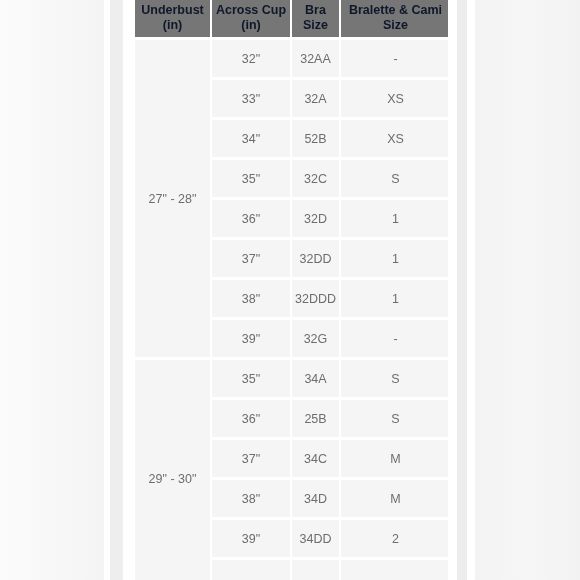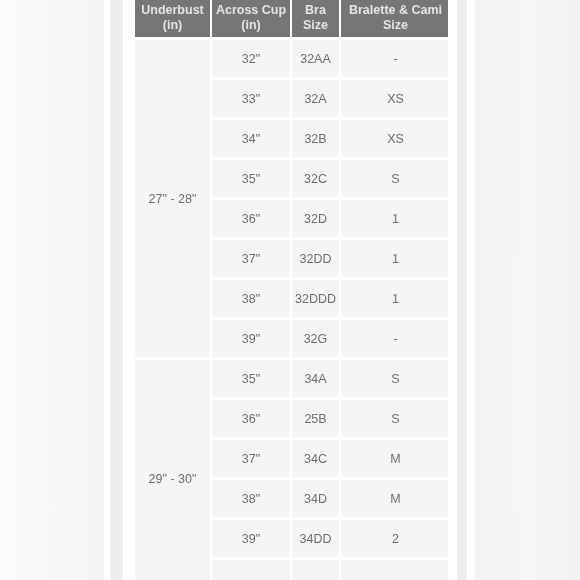--- a/index.html
+++ b/index.html
@@ -83,21 +83,21 @@
   table.size-chart {
     width:315px;
     border-collapse:separate;
     border-spacing:2px 3px;
     table-layout:fixed;
     margin-top:-3px;
   }
 
   table.size-chart th {
     background:#767676;
-    color:#e5e5e5;
+    color:#0f172a;
     font-size:12.5px;
     font-weight:bold;
     line-height:15px;
     padding:3px 2px 4px 2px;
     vertical-align:middle;
     text-align:center;
     height:33px;
   }
 
   table.size-chart td {
@@ -174,21 +174,21 @@
             <td>32AA</td>
             <td>-</td>
           </tr>
           <tr>
             <td>33"</td>
             <td>32A</td>
             <td>XS</td>
           </tr>
           <tr>
             <td>34"</td>
-            <td>32B</td>
+            <td>52B</td>
             <td>XS</td>
           </tr>
           <tr>
             <td>35"</td>
             <td>32C</td>
             <td>S</td>
           </tr>
           <tr>
             <td>36"</td>
             <td>32D</td>

